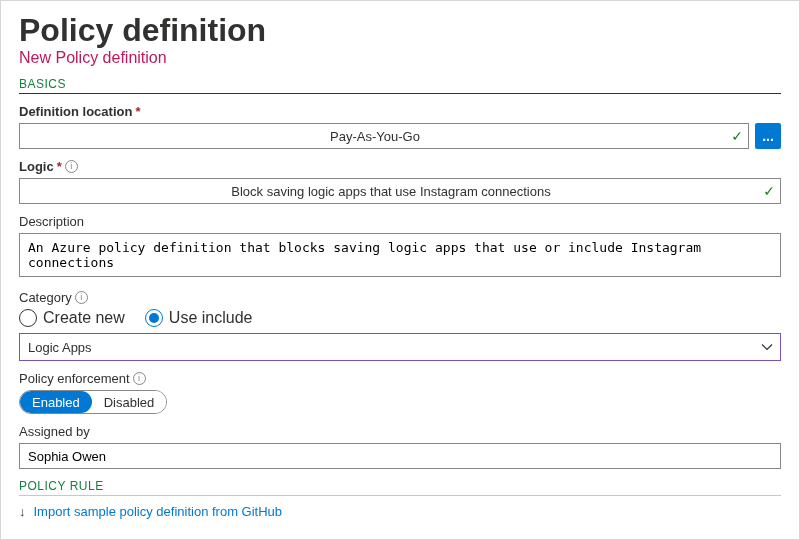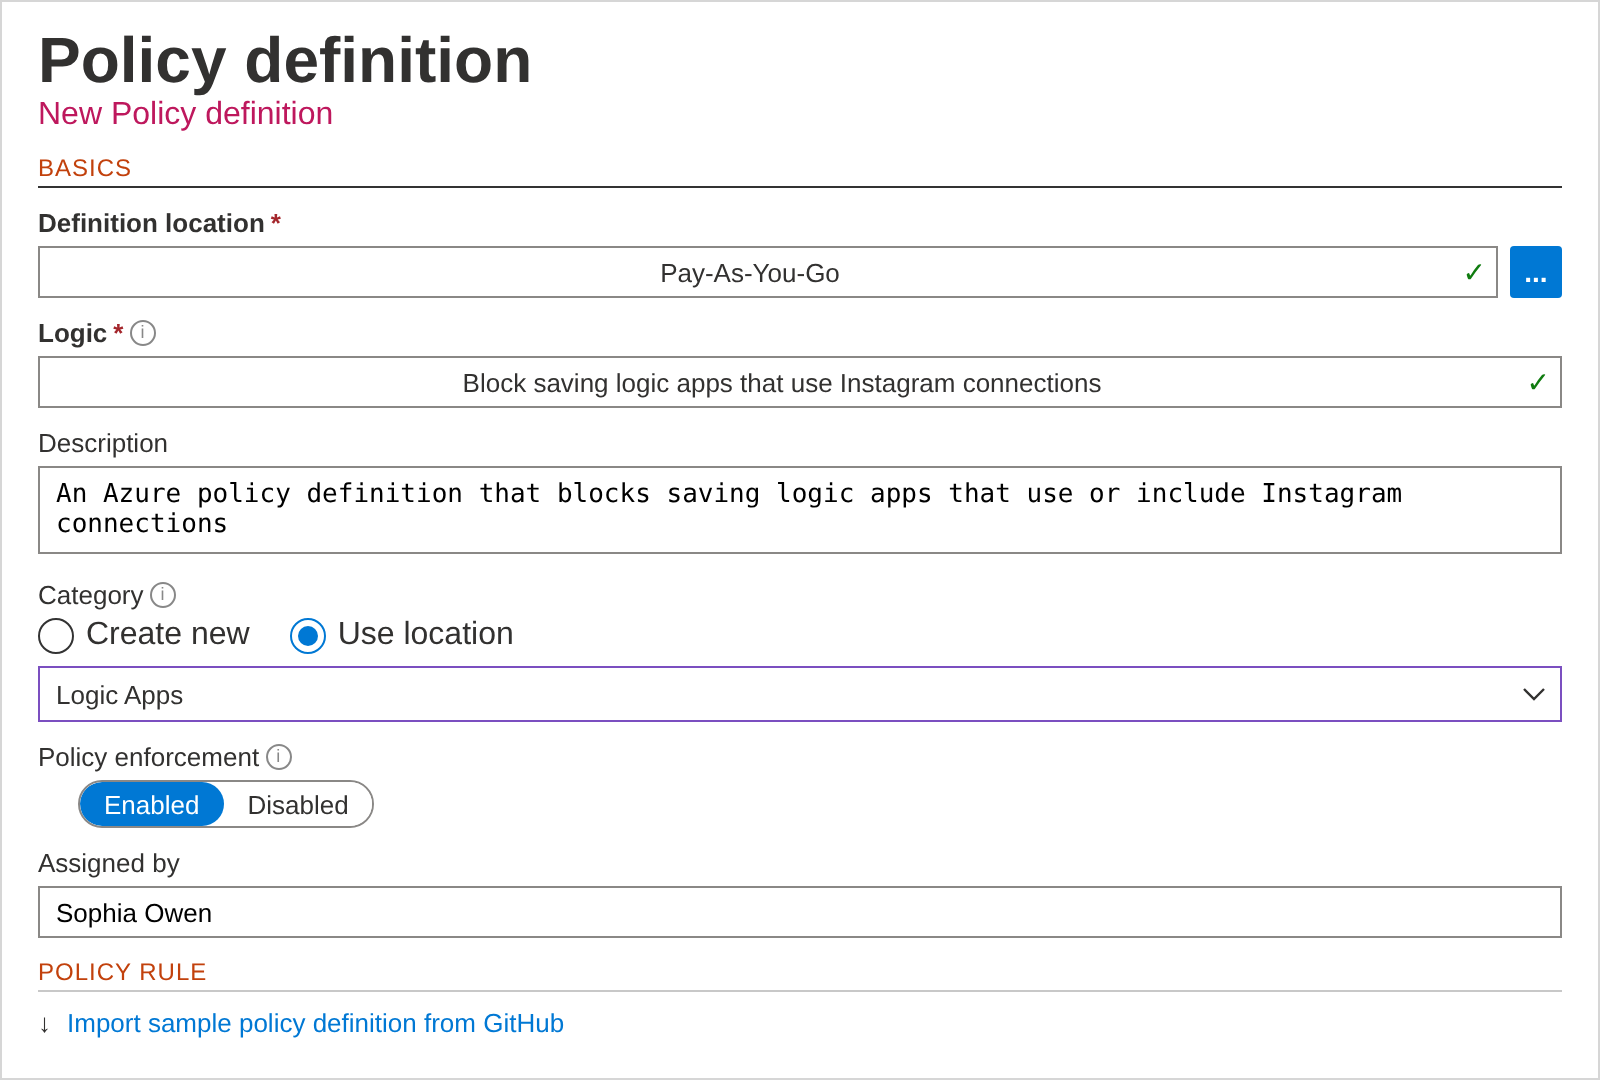--- a/index.html
+++ b/index.html
@@ -26,21 +26,21 @@
     line-height: 1.2;
   }
   .page-subtitle {
     font-size: 16px;
     color: #be185d;
     margin: 0 0 10px 0;
   }
   .section-heading {
     font-size: 12px;
     letter-spacing: 0.5px;
-    color: #c2410c;
+    color: #15803d;
     margin: 6px 0 2px 0;
     font-weight: 400;
   }
   .section-rule {
     border: none;
     border-top: 1px solid #333;
     margin: 2px 0 10px 0;
   }
   .section-rule-light {
     border: none;
@@ -160,21 +160,20 @@
     transform: translateY(-50%);
     pointer-events: none;
   }
   .toggle-group {
     display: inline-flex;
     border: 1px solid #8a8886;
     border-radius: 14px;
     overflow: hidden;
     height: 24px;
     align-items: stretch;
-    margin-left: 20px;
   }
   .toggle-opt {
     padding: 2px 12px;
     font-size: 13px;
     display: flex;
     align-items: center;
     cursor: pointer;
     background: #fff;
     color: #323130;
   }
@@ -256,21 +255,21 @@
     </div>
     <div class="radio-row">
       <label class="radio">
         <span class="radio-circle"></span>
         <span>Create new</span>
       </label>
       <label class="radio">
         <span class="radio-circle selected">
             <span class="radio-dot"></span>
           </span>
-        <span>Use location</span>
+        <span>Use include</span>
       </label>
     </div>
     <div class="select-wrap">
       <div class="select">
         <span>Logic Apps</span>
       </div>
       <svg class="chevron" width="12" height="12" viewBox="0 0 12 12">
           <path d="M1 3.5 L6 8.5 L11 3.5" stroke="#323130" stroke-width="1.2" fill="none"></path>
         </svg>
     </div>

